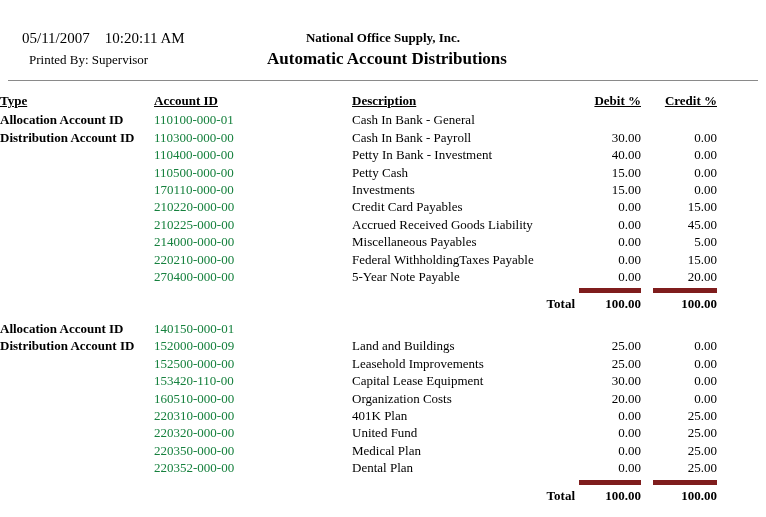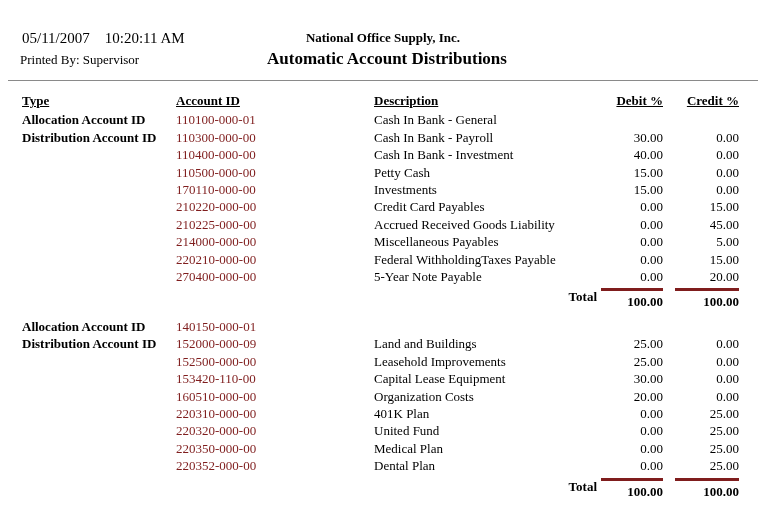--- a/index.html
+++ b/index.html
@@ -11,49 +11,48 @@
     height: 517px;
     position: relative;
     overflow: hidden;
   }
   .report { position: absolute; inset: 0; }
 
   
   .hdr-date   { position: absolute; left: 22px;  top: 30px; font-size: 15px; }
   .hdr-date .time { margin-left: 15px; }
   .hdr-company{ position: absolute; left: 0; right: 0; top: 30px; text-align: center; font-size: 13px; font-weight: bold; }
-  .hdr-printed{ position: absolute; left: 20px;  top: 52px; font-size: 13px; }
+  .hdr-printed{ position: absolute; left: 29px;  top: 52px; font-size: 13px; }
   .hdr-title  { position: absolute; left: 8px; right: 0; top: 49px; text-align: center; font-size: 17px; font-weight: bold; }
   .divider    { position: absolute; left: 8px; right: 8px; top: 80px; border-top: 1px solid #8a8a8a; }
 
   
   .table { position: absolute; left: 0; right: 0; top: 92px; }
   .row, .col-headers {
     display: flex;
-    padding-left: 22px;
     padding-right: 26px;
     font-size: 13px;
     line-height: 17.4px;
-    align-items: flex-start;
+    align-items: flex-end;
   }
   .col-headers { font-weight: bold; margin-bottom: 2px; }
   .col-headers span { text-decoration: underline; }
 
   .c-type   { width: 154px; flex: none; }
   .c-acct   { width: 198px; flex: none; }
   .c-desc   { width: 227px; flex: none; }
   .c-debit  { width: 62px;  flex: none; text-align: right; }
   .c-credit { width: 64px;  flex: none; text-align: right; margin-left: 12px; }
 
   .row .c-type { font-weight: bold; }
-  .row .c-acct { color: #7f1d1d; cursor: pointer; }
+  .row .c-acct { color: #15803d; cursor: pointer; }
 
   .row.total { margin-top: 3px; margin-bottom: 7px; font-weight: bold; }
   .row.total .t-label { width: 579px; flex: none; text-align: right; padding-right: 4px; }
-  .row.total .c-debit, .row.total .c-credit { border-top: 3px solid #7f1d1d; padding-top: 2px; }
+  .row.total .c-debit, .row.total .c-credit { border-top: 5px solid #7f1d1d; padding-top: 2px; }
 </style>
 </head>
 <body>
 
 <div class="report">
 
   <div class="hdr-date">
     <span>05/11/2007</span><span class="time">10:20:11 AM</span>
   </div>
 
@@ -84,21 +83,21 @@
         <div class="row">
           <span class="c-type">Distribution Account ID</span>
           <span class="c-acct">110300-000-00</span>
           <span class="c-desc">Cash In Bank - Payroll</span>
           <span class="c-debit">30.00</span>
           <span class="c-credit">0.00</span>
         </div>
         <div class="row">
           <span class="c-type"></span>
           <span class="c-acct">110400-000-00</span>
-          <span class="c-desc">Cash In Bank - Investment</span>
+          <span class="c-desc">Petty In Bank - Investment</span>
           <span class="c-debit">40.00</span>
           <span class="c-credit">0.00</span>
         </div>
         <div class="row">
           <span class="c-type"></span>
           <span class="c-acct">110500-000-00</span>
           <span class="c-desc">Petty Cash</span>
           <span class="c-debit">15.00</span>
           <span class="c-credit">0.00</span>
         </div>

